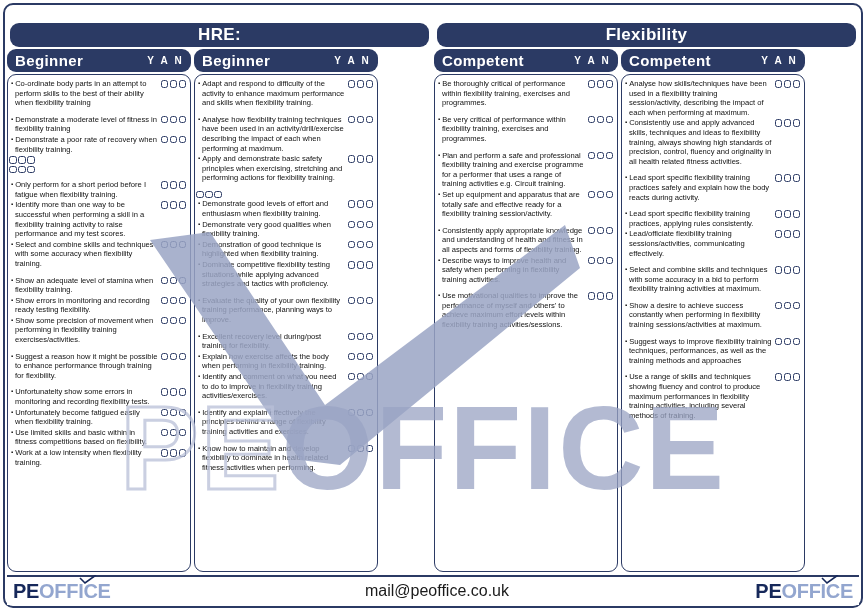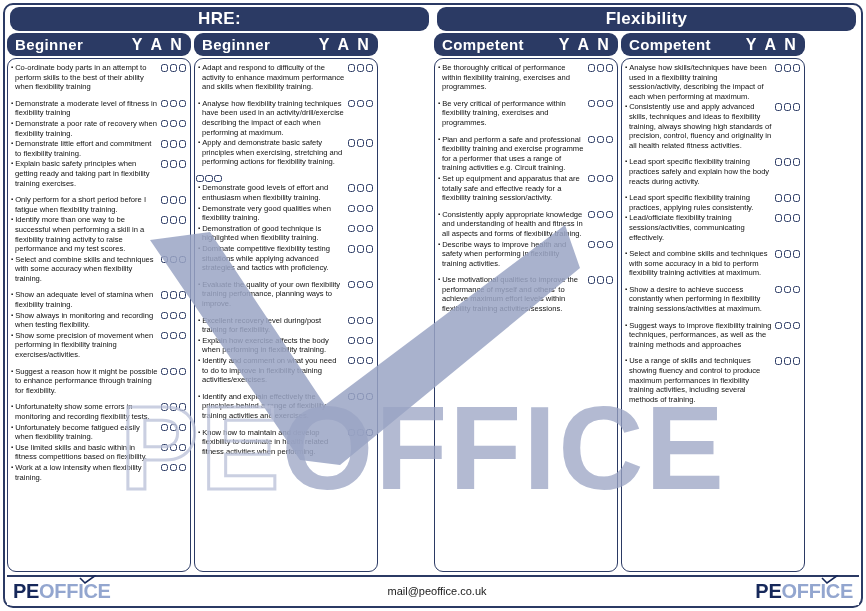--- a/index.html
+++ b/index.html
@@ -58,20 +58,21 @@
     width: 852px;
     height: 565px;
     display: flex;
     gap: 2px;
     z-index: 2;
   }
   .half {
     width: 425px;
     display: flex;
     flex-direction: column;
+    margin-top: 16px;
   }
   .half-title {
     height: 24px;
     margin: 0 3px 2px 3px;
     background: #2b3a64;
     border-radius: 9px;
     color: #ffffff;
     font-size: 17px;
     font-weight: bold;
     display: flex;
@@ -101,21 +102,21 @@
     justify-content: space-between;
     padding: 0 7px 0 8px;
     margin-bottom: 2px;
   }
   .col-head .lbl {
     font-size: 15px;
     font-weight: bold;
     letter-spacing: 0.4px;
   }
   .yan {
-    font-size: 16px;
+    font-size: 10px;
     font-weight: bold;
     letter-spacing: 2.2px;
   }
   .col-body {
     flex: 1;
     border: 1.5px solid #2b3a64;
     border-radius: 9px;
     background: transparent;
     padding: 4px 4px 4px 1px;
     overflow: hidden;
@@ -182,21 +183,21 @@
     white-space: nowrap;
   }
   .logo .pe { color: #16285a; }
   .logo .office { color: #93a6cf; }
   .logo .tick {
     position: absolute;
     right: 14px; top: -5px;
     width: 18px; height: 10px;
   }
   .mail {
-    font-size: 11px;
+    font-size: 16px;
     color: #1a1a1a;
     margin-left: 8px;
   }
 </style>
 </head>
 <body>
 
 <div class="page">
   <div class="outer-frame"></div>
 
@@ -240,29 +241,27 @@
                 </div>
                 <div class="item">
                   <div class="item-text">Demonstrate a poor rate of recovery when flexibility training.</div>
                   <div class="boxes">
                     <div class="box"></div>
                     <div class="box"></div>
                     <div class="box"></div>
                   </div>
                 </div>
                 <div class="item">
-                  <div class="item-text">Demonstrate little effort and commitment to flexibility training.</div>
-                  <div class="boxes">
-                    <div class="box"></div>
-                    <div class="box"></div>
-                    <div class="box"></div>
-                  </div>
-                </div>
-                <div class="item">
-                  <div class="item-text">Explain basic safety principles when getting ready and taking part in flexibility training exercises.</div>
+                  <div class="boxes">
+                    <div class="box"></div>
+                    <div class="box"></div>
+                    <div class="box"></div>
+                  </div>
+                </div>
+                <div class="item">
                   <div class="boxes">
                     <div class="box"></div>
                     <div class="box"></div>
                     <div class="box"></div>
                   </div>
                 </div>
               </div>
               <div class="group">
                 <div class="item">
                   <div class="item-text">Only perform for a short period before I fatigue when flexibility training.</div>
@@ -292,21 +291,21 @@
               <div class="group">
                 <div class="item">
                   <div class="item-text">Show an adequate level of stamina when flexibility training.</div>
                   <div class="boxes">
                     <div class="box"></div>
                     <div class="box"></div>
                     <div class="box"></div>
                   </div>
                 </div>
                 <div class="item">
-                  <div class="item-text">Show always in monitoring and recording when testing flexibility.</div>
+                  <div class="item-text">Show errors in monitoring and recording ready testing flexibility.</div>
                   <div class="boxes">
                     <div class="box"></div>
                     <div class="box"></div>
                     <div class="box"></div>
                   </div>
                 </div>
                 <div class="item">
                   <div class="item-text">Show some precision of movement when performing in flexibility training exercises/activities.</div>
                   <div class="boxes">
                     <div class="box"></div>

